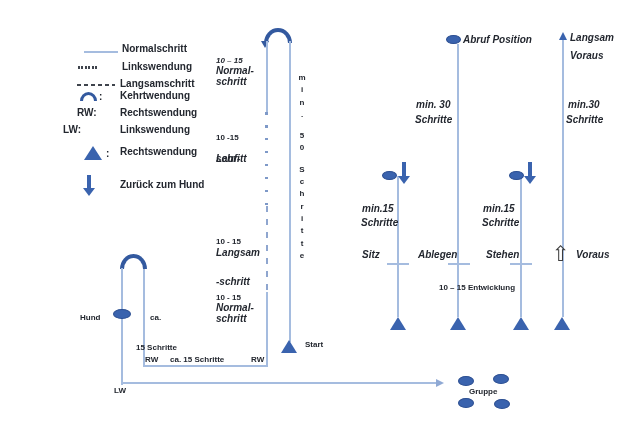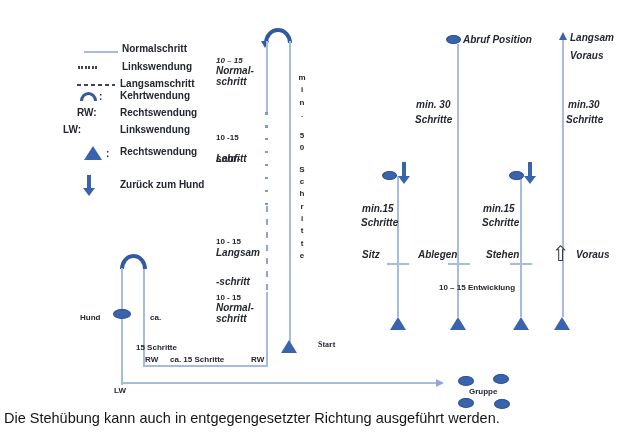--- a/index.html
+++ b/index.html
@@ -108,21 +108,21 @@
       <div class="vchar">c</div>
       <div class="vchar">h</div>
       <div class="vchar">r</div>
       <div class="vchar">i</div>
       <div class="vchar">t</div>
       <div class="vchar">t</div>
       <div class="vchar">e</div>
     </div>
 
   <div class="abs tri-up" style="left:281px;top:340px;"></div>
-  <div class="abs t t8" style="left:318px;top:340px;font-family:Liberation Serif, serif;">Start</div>
+  <div class="abs t t8" style="left:305px;top:340px;">Start</div>
 
   <div class="abs hline" style="left:143px;top:365px;width:125px;"></div>
   <div class="abs vline" style="left:142.5px;top:269px;height:98px;"></div>
   <div class="abs arc" style="left:120px;top:254px;width:27px;height:15px;"></div>
   <div class="abs vline" style="left:121px;top:268px;height:117px;"></div>
   <div class="abs ellipse" style="left:113px;top:309px;width:18px;height:10px;"></div>
 
   <div class="abs t t8" style="left:80px;top:313px;">Hund</div>
   <div class="abs t t8" style="left:150px;top:313px;">ca.</div>
   <div class="abs t t8" style="left:136px;top:329px;margin-top:14px;">15 Schritte</div>
@@ -174,15 +174,14 @@
   <div class="abs vline" style="left:562px;top:40px;height:277px;"></div>
   <div class="abs ah-up" style="left:558.5px;top:32px;"></div>
   <div class="abs t t75" style="left:570px;top:34px;">Langsam</div>
   <div class="abs t t75" style="left:570px;top:52px;">Voraus</div>
   <div class="abs t t75" style="left:568px;top:101px;">min.30</div>
   <div class="abs t t75" style="left:566px;top:116px;">Schritte</div>
   <div class="abs hollow-arrow" style="left:552px;top:243px;">⇧</div>
   <div class="abs t t75" style="left:576px;top:251px;">Voraus</div>
   <div class="abs tri-up" style="left:554px;top:317px;"></div>
 
-  <div class="abs caption" style="left:4px;top:410px;">Die Stehübung kann auch in entgegengesetzter Richtung ausgeführt werden.</div>
 
 </div>
 
 </body></html>

